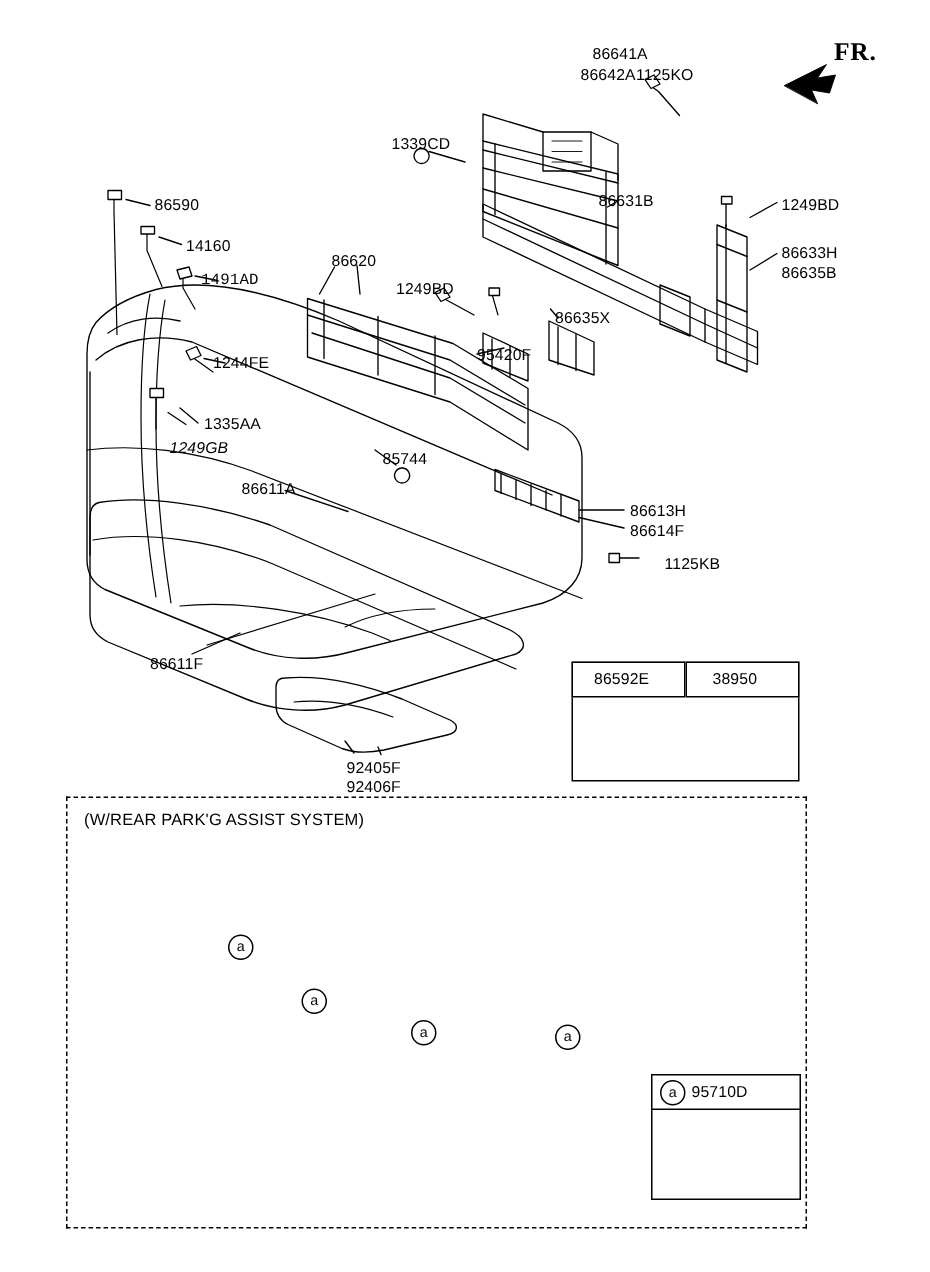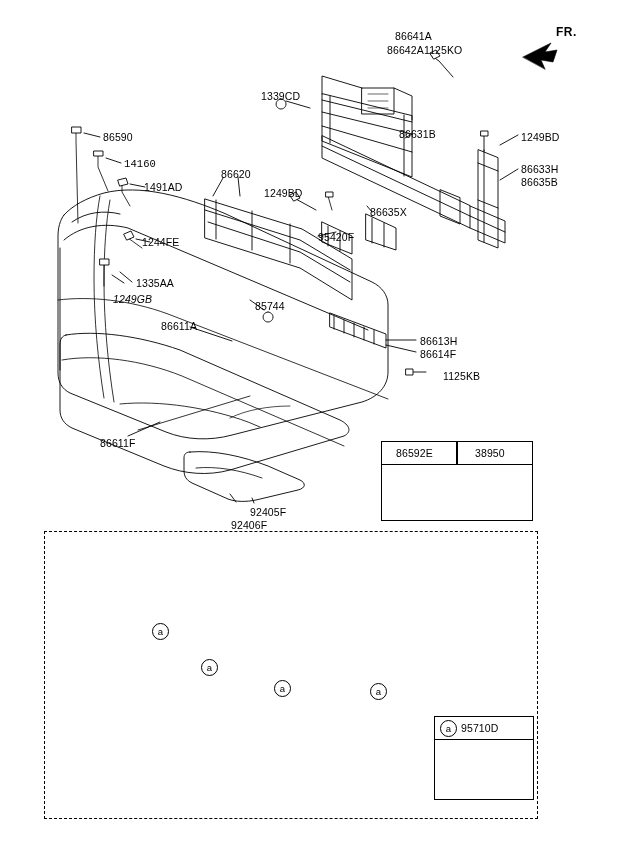--- a/index.html
+++ b/index.html
@@ -30,23 +30,24 @@
   }
   .lbl {
     position: absolute;
     font-size: 10.5px;
     line-height: 12px;
     white-space: pre;
     letter-spacing: 0.1px;
   }
   .fr-title {
     position: absolute;
-    font-size: 12px;
+    font-size: 17px;
     font-weight: bold;
     letter-spacing: 0.5px;
+    font-family: Liberation Serif, serif;
   }
   .sect-title {
     position: absolute;
     font-size: 11px;
     letter-spacing: 0.1px;
   }
   .circ-a {
     position: absolute;
     width: 15px; height: 15px;
     border: 1px solid #000;
@@ -232,49 +233,50 @@
 
   <div class="fr-title" style="left:556px; top:25px;">FR.</div>
 
   <div class="lbl" style="left:363px; top:30px;margin-left:32px;">86641A</div>
   <div class="lbl" style="left:363px; top:44px;padding-left:24px;">86642A</div>
   <div class="lbl" style="left:424px; top:44px;">1125KO</div>
   <div class="lbl" style="left:261px; top:90px;">1339CD</div>
   <div class="lbl" style="left:399px; top:128px;">86631B</div>
   <div class="lbl" style="left:521px; top:131px;">1249BD</div>
   <div class="lbl" style="left:103px; top:131px;">86590</div>
-  <div class="lbl" style="left:124px; top:158px;font-family:Liberation Mono, monospace;">14160</div>
+  <div class="lbl" style="left:124px; top:158px;">14160</div>
   <div class="lbl" style="left:521px; top:163px;">86633H</div>
   <div class="lbl" style="left:521px; top:176px;">86635B</div>
   <div class="lbl" style="left:221px; top:168px;">86620</div>
-  <div class="lbl" style="left:144px; top:181px;">1491AD</div>
+  <div class="lbl" style="left:134px; top:181px;font-family:Liberation Mono, monospace;">1491AD</div>
   <div class="lbl" style="left:264px; top:187px;">1249BD</div>
   <div class="lbl" style="left:370px; top:206px;">86635X</div>
   <div class="lbl" style="left:318px; top:231px;">95420F</div>
   <div class="lbl" style="left:142px; top:236px;">1244FE</div>
   <div class="lbl" style="left:136px; top:277px;">1335AA</div>
   <div class="lbl" style="left:113px; top:293px;font-style:italic;">1249GB</div>
   <div class="lbl" style="left:255px; top:300px;">85744</div>
   <div class="lbl" style="left:161px; top:320px;">86611A</div>
   <div class="lbl" style="left:420px; top:335px;">86613H</div>
   <div class="lbl" style="left:420px; top:348px;">86614F</div>
   <div class="lbl" style="left:443px; top:370px;">1125KB</div>
   <div class="lbl" style="left:100px; top:437px;text-align:right;">86611F</div>
-  <div class="lbl" style="left:231px; top:506px;margin-left:19px;">92405F</div>
+  <div class="lbl" style="left:231px; top:506px;">92405F</div>
   <div class="lbl" style="left:231px; top:519px;">92406F</div>
   <div class="lbl" style="left:330px; top:629px;">91920C</div>
   <div class="lbl" style="left:145px; top:771px;">86611A</div>
 
   <div class="box" style="left:381px; top:441px; width:152px; height:80px;"></div>
   <div class="box" style="left:381px; top:441px; width:76px; height:24px;"></div>
   <div class="box" style="left:457px; top:441px; width:76px; height:24px;"></div>
   <div class="lbl" style="left:396px; top:447px;">86592E</div>
   <div class="lbl" style="left:475px; top:447px;">38950</div>
 
   <div class="dash-box" style="left:44px; top:531px; width:494px; height:288px;"></div>
+  <div class="sect-title" style="left:56px; top:541px;">(W/REAR PARK'G ASSIST SYSTEM)</div>
 
   <div class="circ-a" style="left:152px; top:623px;">a</div>
   <div class="circ-a" style="left:201px; top:659px;">a</div>
   <div class="circ-a" style="left:274px; top:680px;">a</div>
   <div class="circ-a" style="left:370px; top:683px;">a</div>
 
   <div class="box" style="left:434px; top:716px; width:100px; height:84px;"></div>
   <div class="box" style="left:434px; top:716px; width:100px; height:24px;"></div>
   <div class="circ-a" style="left:440px; top:720px;">a</div>
   <div class="lbl" style="left:461px; top:722px;">95710D</div>

